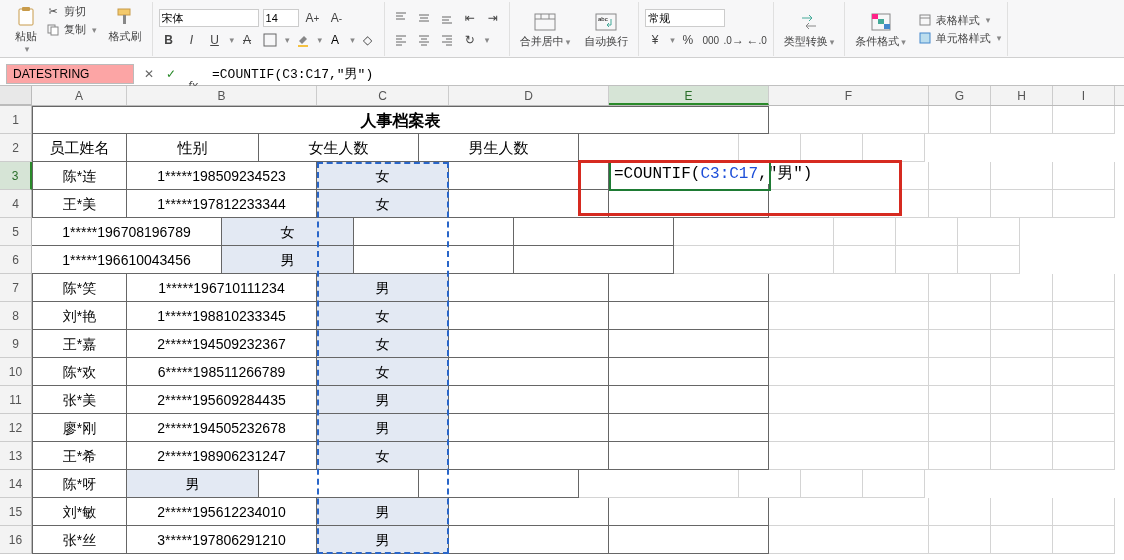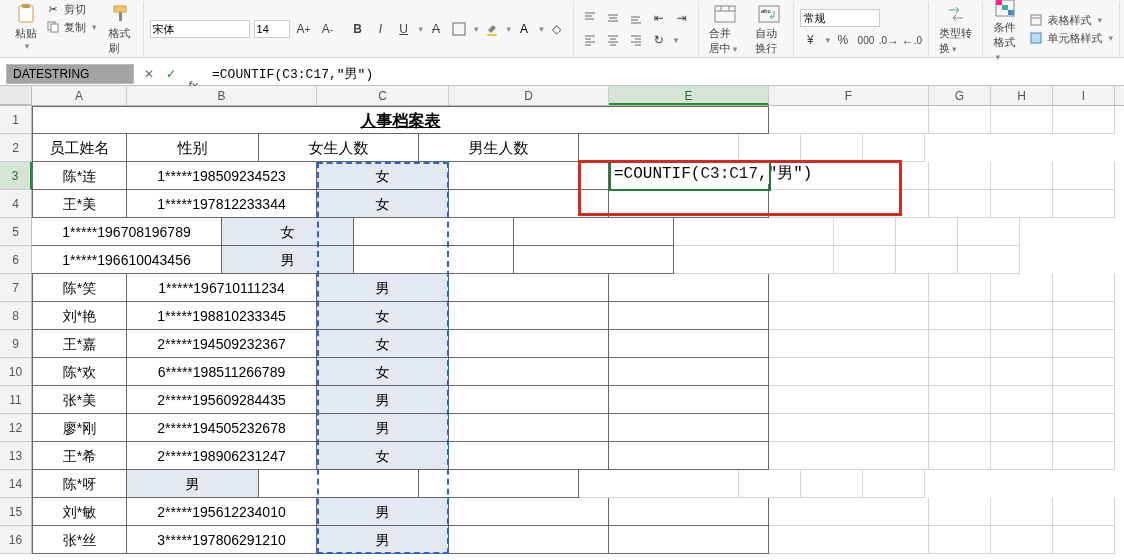--- a/index.html
+++ b/index.html
@@ -86,21 +86,21 @@
   margin-top: 4px;
 }
 .name-box {
   width: 128px;
   height: 20px;
   border: 1px solid #bbb;
   margin-left: 6px;
   font-size: 12px;
   padding: 0 6px;
   font-family: Arial;
-  background:#a3a3a3;
+  background:#fca5a5;
 }
 .fb-btns {
   display: flex;
   gap: 4px;
   padding: 0 6px;
   align-items: center;
 }
 .fb-btn {
   width: 18px; height: 18px;
   display:flex;align-items:center;justify-content:center;
@@ -178,21 +178,21 @@
   border-bottom: 1px solid #d4d4d4;
   height: 28px;
   line-height: 28px;
   font-size: 14px;
   color: #000;
   overflow: hidden;
   white-space: nowrap;
   padding: 0 2px;
 }
 .cell.center { text-align: center; }
-.cell.bold { font-weight: bold; font-size:16px;text-decoration:underline; }
+.cell.bold { font-weight: bold; font-size:16px; }
 .cell.border-heavy { border-right:1px solid #666; border-bottom:1px solid #666; }
 .cell.border-left-heavy { border-left:1px solid #666; }
 .cell.border-top-heavy { border-top:1px solid #666; }
 .cell.sel-col { background: #e3e9f3; }
 .cell.header2 { font-size:15px; }
 
 
 .cA { width: 95px; }
 .cB { width: 190px; }
 .cC { width: 132px; }
@@ -215,21 +215,21 @@
 .formula-overlay {
   position: absolute;
   font-family: "Courier New", monospace;
   font-size: 16px;
   color: #000;
   background: #fff;
   padding: 0 2px;
   white-space: nowrap;
   pointer-events: none;
 }
-.formula-overlay .ref { color: #0f172a; }
+.formula-overlay .ref { color: #1d4ed8; }
 
 
 .red-box {
   position: absolute;
   border: 3px solid #d62a20;
   pointer-events: none;
   box-sizing: border-box;
 }
 
 
@@ -282,21 +282,21 @@
               <rect x="3" y="2" width="12" height="6" fill="#f3c96b" stroke="#c89b4a"></rect>
               <rect x="8" y="8" width="3" height="9" fill="#888"></rect>
             </svg>
         </span>
         <span>格式刷</span>
       </div>
     </div>
   </div>
 
   <div class="toolbar-group">
-    <div style="display:flex;flex-direction:row;gap:10px;">
+    <div style="display:flex;flex-direction:column;gap:4px;">
       <div style="display:flex;gap:4px;align-items:center;">
         <input class="font-select font-name" value="宋体" style="">
         <input class="font-select font-size" value="14" style="">
         <span class="style-btn">A<sup>+</sup></span>
         <span class="style-btn">A<sup>-</sup></span>
       </div>
       <div class="style-row">
         <span class="style-btn bold">B</span>
         <span class="style-btn italic">I</span>
         <span class="style-btn underline">U</span>

